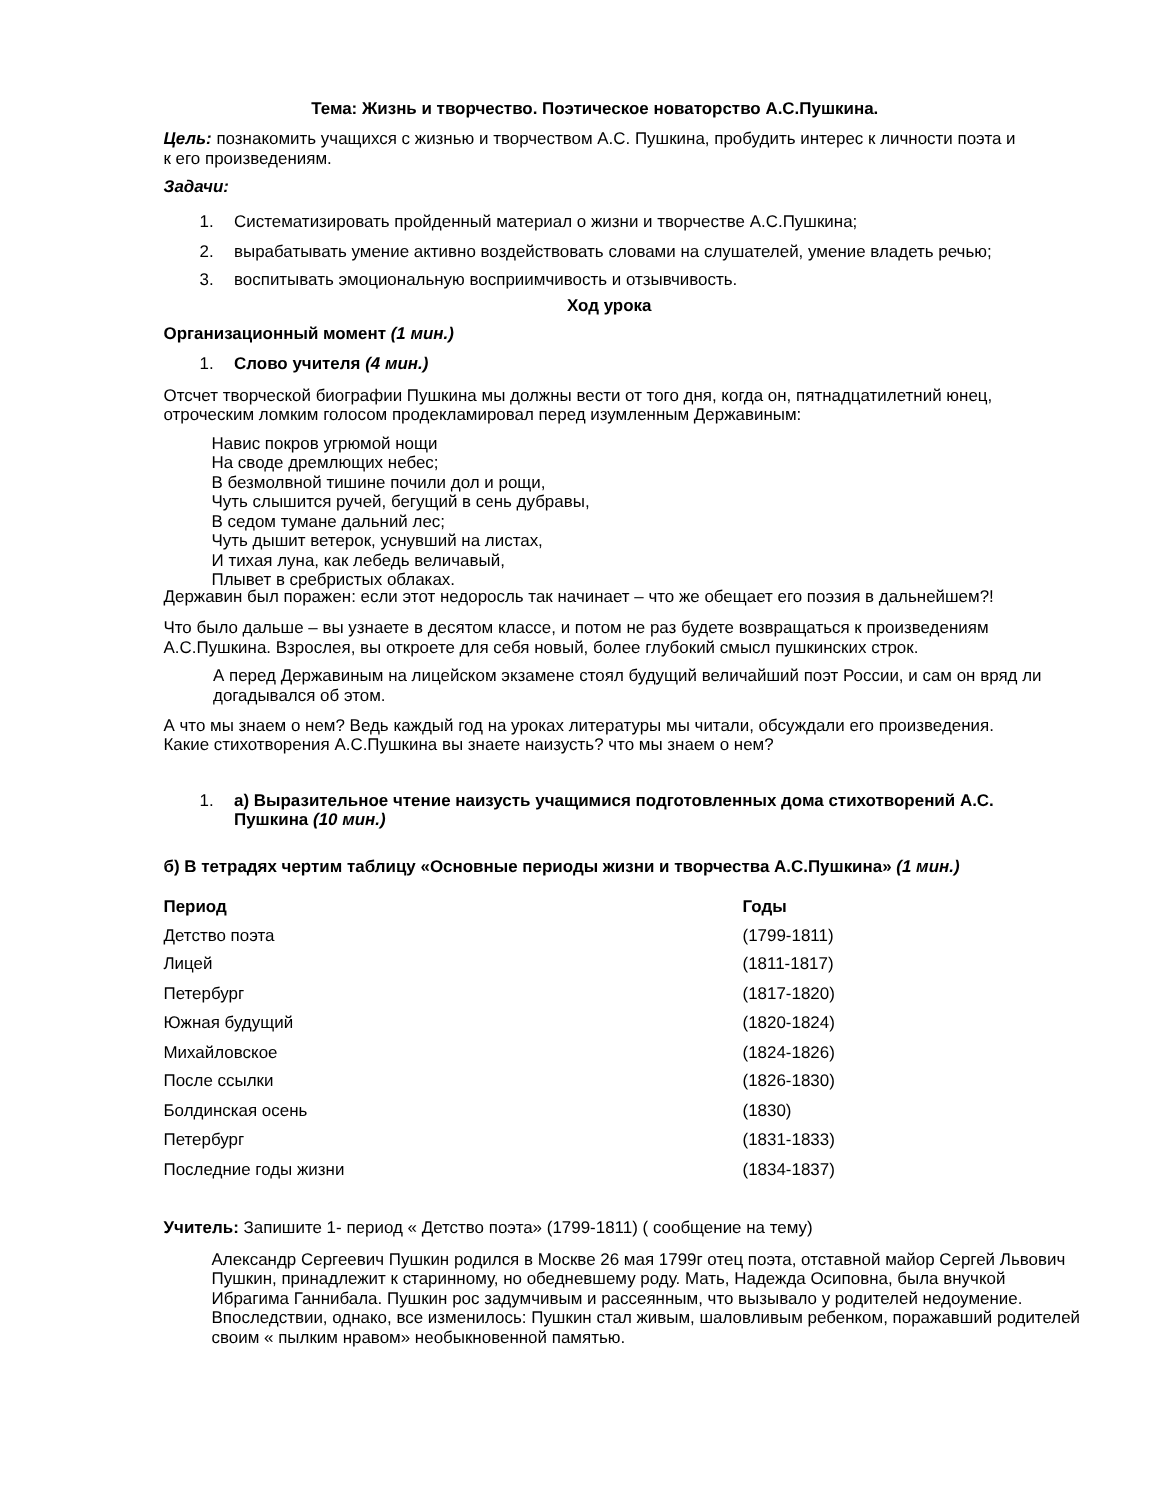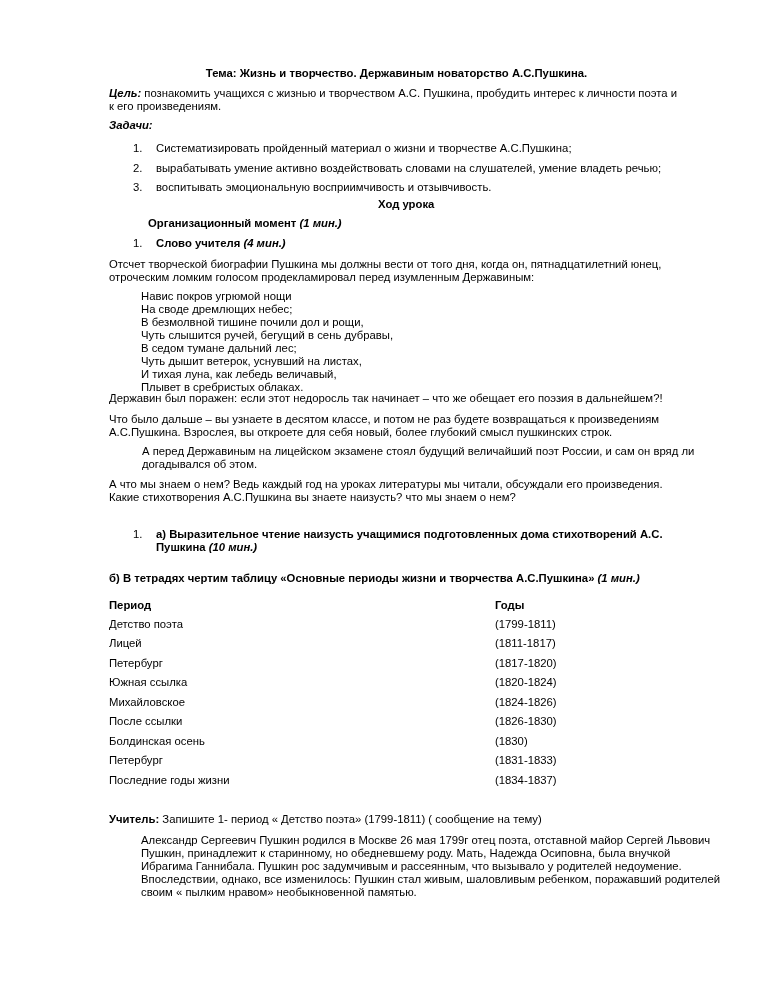--- a/index.html
+++ b/index.html
@@ -20,21 +20,21 @@
     .poem div { white-space: nowrap; padding-left: 32px; }
     .row { position: absolute; left: 0; width: 575px; }
     .row .c1 { position: absolute; left: 0; white-space: nowrap; }
     .row .c2 { position: absolute; left: 386px; white-space: nowrap; }
   </style>
 </head>
 <body>
 
 <div class="page">
 
-  <div class="abs title" style="top:67px;">Тема: Жизнь и творчество. Державиным новаторство А.С.Пушкина.</div>
+  <div class="abs title" style="top:67px;">Тема: Жизнь и творчество. Поэтическое новаторство А.С.Пушкина.</div>
 
   <div class="abs para" style="top:87px;">
     <span class="bi">Цель:</span><span> познакомить учащихся с жизнью и творчеством А.С. Пушкина, пробудить интерес к личности поэта и к его произведениям.</span>
   </div>
 
   <div class="abs bi" style="top:119px;">Задачи:</div>
 
   <div class="li" style="top:142px;">
     <span class="num">1.</span>
     <span class="txt">Систематизировать пройденный материал о жизни и творчестве А.С.Пушкина;</span>
@@ -43,21 +43,21 @@
     <span class="num">2.</span>
     <span class="txt">вырабатывать умение активно воздействовать словами на слушателей, умение владеть речью;</span>
   </div>
   <div class="li" style="top:181px;">
     <span class="num">3.</span>
     <span class="txt">воспитывать эмоциональную восприимчивость и отзывчивость.</span>
   </div>
 
   <div class="abs b" style="top:198px; left:269px;">Ход урока</div>
 
-  <div class="abs" style="top:217px;margin-left:39px;">
+  <div class="abs" style="top:217px;">
     <span class="b">Организационный момент </span><span class="bi">(1 мин.)</span>
   </div>
 
   <div class="li" style="top:237px;">
     <span class="num">1.</span>
     <span class="txt"><span class="b">Слово учителя </span><span class="bi">(4 мин.)</span></span>
   </div>
 
   <div class="abs para" style="top:258px;">Отсчет творческой биографии Пушкина мы должны вести от того дня, когда он, пятнадцатилетний юнец, отроческим ломким голосом продекламировал перед изумленным Державиным:</div>
 
@@ -98,21 +98,21 @@
     </div>
     <div class="row" style="top:637px;">
       <span class="c1">Лицей</span>
       <span class="c2">(1811-1817)</span>
     </div>
     <div class="row" style="top:657px;">
       <span class="c1">Петербург</span>
       <span class="c2">(1817-1820)</span>
     </div>
     <div class="row" style="top:676px;">
-      <span class="c1">Южная ссылка</span>
+      <span class="c1">Южная будущий</span>
       <span class="c2">(1820-1824)</span>
     </div>
     <div class="row" style="top:696px;">
       <span class="c1">Михайловское</span>
       <span class="c2">(1824-1826)</span>
     </div>
     <div class="row" style="top:715px;">
       <span class="c1">После ссылки</span>
       <span class="c2">(1826-1830)</span>
     </div>

